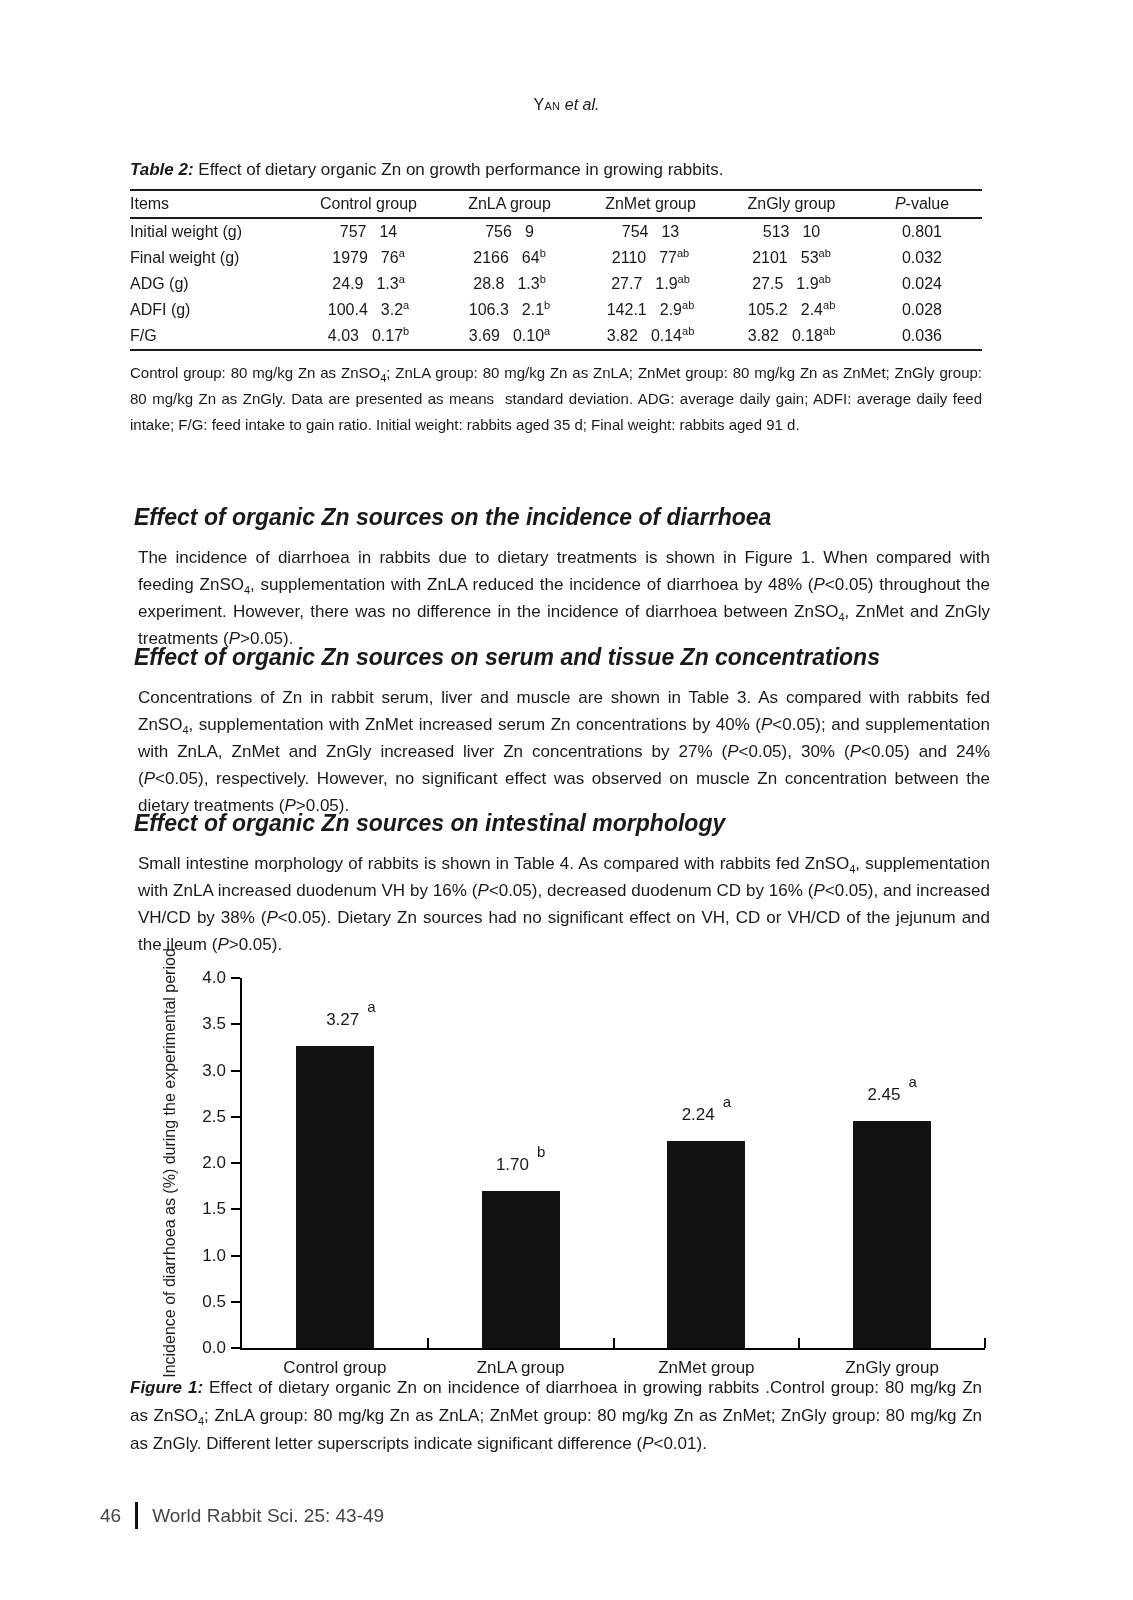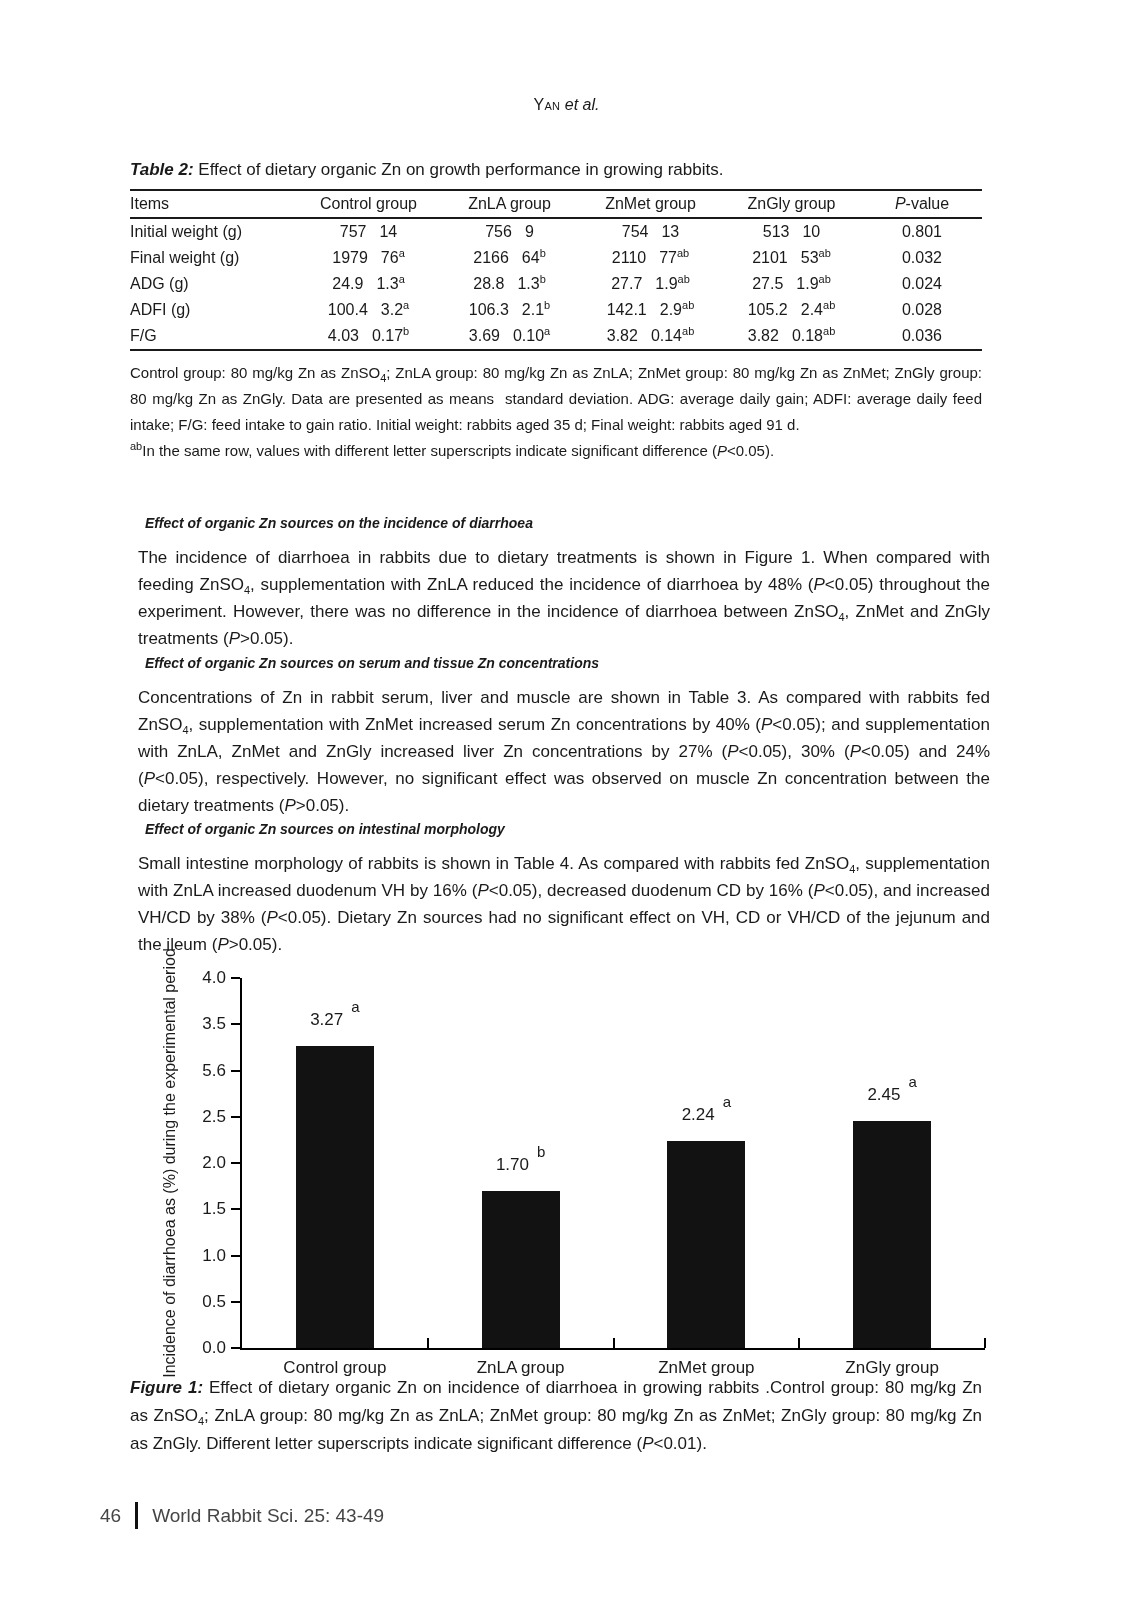--- a/index.html
+++ b/index.html
@@ -30,21 +30,21 @@
   table.tbl th, table.tbl td { height:26px; padding:0; vertical-align:middle;margin-left:32px; }
   .col-item { width:168px; text-align:left; }
   .col-group { width:141px; text-align:center; }
   .col-p { width:120px; text-align:center; }
   .pair { display:inline-flex; gap:13px; align-items:baseline; }
 
   .fn-block { top:360px; }
   .fn { margin:0; font-size:15px; line-height:26px; text-align:justify; }
 
   
-  .sec-h { margin:15px; font-size:14px; font-weight:bold; font-style:italic; }
+  .sec-h { margin:4px; font-size:23px; font-weight:bold; font-style:italic; }
   .body-p { margin:8px; font-size:17px; line-height:27px; text-align:justify; }
 
   
   .figure { position:absolute; left:0; top:958px; width:1133px; height:412px; }
   .plot {
     position:absolute; left:240px; top:20px; width:743px; height:370px;
     border-left:2px solid #000; border-bottom:2px solid #000;
   }
   .ytick { position:absolute; left:-11px; width:9px; height:2px; background:#000; }
   .ylab-num { position:absolute; right:calc(100% + 16px); font-size:17px; white-space:nowrap; }
@@ -186,21 +186,20 @@
               <span>3.82</span>
               <span>0.18<sup>ab</sup></span>
             </span></td>
           <td class="col-p">0.036</td>
         </tr>
       </tbody>
   </table>
 
   <div class="abs fn-block">
     <p class="fn">Control group: 80 mg/kg Zn as ZnSO<sub>4</sub>; ZnLA group: 80 mg/kg Zn as ZnLA; ZnMet group: 80 mg/kg Zn as ZnMet; ZnGly group: 80 mg/kg Zn as ZnGly. Data are presented as means &nbsp;standard deviation. ADG: average daily gain; ADFI: average daily feed intake; F/G: feed intake to gain ratio. Initial weight: rabbits aged 35 d; Final weight: rabbits aged 91 d.</p>
-    <p class="fn"><sup>ab</sup>In the same row, values with different letter superscripts indicate significant difference (<em>P</em>&lt;0.05).</p>
   </div>
 
   <h2 class="abs sec-h" style="top:500px">Effect of organic Zn sources on the incidence of diarrhoea</h2>
   <p class="abs body-p" style="top:536px">The incidence of diarrhoea in rabbits due to dietary treatments is shown in Figure 1. When compared with feeding ZnSO<sub>4</sub>, supplementation with ZnLA reduced the incidence of diarrhoea by 48% (<em>P</em>&lt;0.05) throughout the experiment. However, there was no difference in the incidence of diarrhoea between ZnSO<sub>4</sub>, ZnMet and ZnGly treatments (<em>P</em>&gt;0.05).</p>
 
   <h2 class="abs sec-h" style="top:640px">Effect of organic Zn sources on serum and tissue Zn concentrations</h2>
   <p class="abs body-p" style="top:676px">Concentrations of Zn in rabbit serum, liver and muscle are shown in Table 3. As compared with rabbits fed ZnSO<sub>4</sub>, supplementation with ZnMet increased serum Zn concentrations by 40% (<em>P</em>&lt;0.05); and supplementation with ZnLA, ZnMet and ZnGly increased liver Zn concentrations by 27% (<em>P</em>&lt;0.05), 30% (<em>P</em>&lt;0.05) and 24% (<em>P</em>&lt;0.05), respectively. However, no significant effect was observed on muscle Zn concentration between the dietary treatments (<em>P</em>&gt;0.05).</p>
 
   <h2 class="abs sec-h" style="top:806px">Effect of organic Zn sources on intestinal morphology</h2>
   <p class="abs body-p" style="top:842px">Small intestine morphology of rabbits is shown in Table 4. As compared with rabbits fed ZnSO<sub>4</sub>, supplementation with ZnLA increased duodenum VH by 16% (<em>P</em>&lt;0.05), decreased duodenum CD by 16% (<em>P</em>&lt;0.05), and increased VH/CD by 38% (<em>P</em>&lt;0.05). Dietary Zn sources had no significant effect on VH, CD or VH/CD of the jejunum and the ileum (<em>P</em>&gt;0.05).</p>
@@ -216,28 +215,28 @@
         <div class="ylab-num" style="bottom: 36.25px;">0.5</div>
         <div class="ytick" style="bottom: 91.5px;"></div>
         <div class="ylab-num" style="bottom: 82.5px;">1.0</div>
         <div class="ytick" style="bottom: 137.75px;"></div>
         <div class="ylab-num" style="bottom: 128.75px;">1.5</div>
         <div class="ytick" style="bottom: 184px;"></div>
         <div class="ylab-num" style="bottom: 175px;">2.0</div>
         <div class="ytick" style="bottom: 230.25px;"></div>
         <div class="ylab-num" style="bottom: 221.25px;">2.5</div>
         <div class="ytick" style="bottom: 276.5px;"></div>
-        <div class="ylab-num" style="bottom: 267.5px;">5.6</div>
+        <div class="ylab-num" style="bottom: 267.5px;">3.0</div>
         <div class="ytick" style="bottom: 322.75px;"></div>
         <div class="ylab-num" style="bottom: 313.75px;">3.5</div>
         <div class="ytick" style="bottom: 369px;"></div>
         <div class="ylab-num" style="bottom: 360px;">4.0</div>
         <div class="slot" style="left: 0%;">
           <div class="bar" style="height: 302.475px; background: rgb(18, 18, 18);"></div>
-          <div class="bar-label" style="bottom: 318.475px;"><span>3.27</span><span class="sig">a</span></div>
+          <div class="bar-label" style="bottom: 318.475px; margin-left: 16px;"><span>3.27</span><span class="sig">a</span></div>
           <div class="xlab">Control group</div>
         </div>
         <div class="slot" style="left: 25%;">
           <div class="bar" style="height: 157.25px; background: rgb(18, 18, 18);"></div>
           <div class="bar-label" style="bottom: 173.25px;"><span>1.70</span><span class="sig">b</span></div>
           <div class="xlab">ZnLA group</div>
         </div>
         <div class="xtick" style="left: 25%;"></div>
         <div class="slot" style="left: 50%;">
           <div class="bar" style="height: 207.2px; background: rgb(18, 18, 18);"></div>

